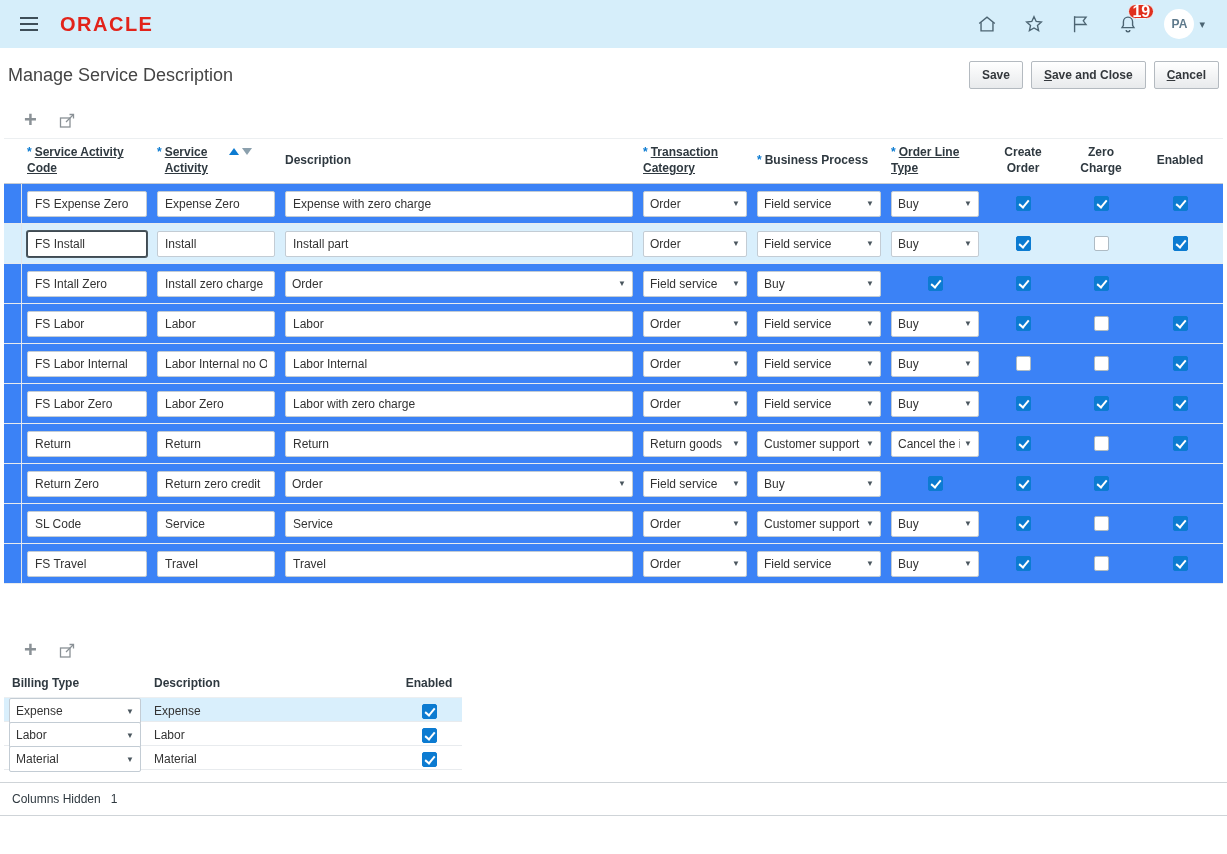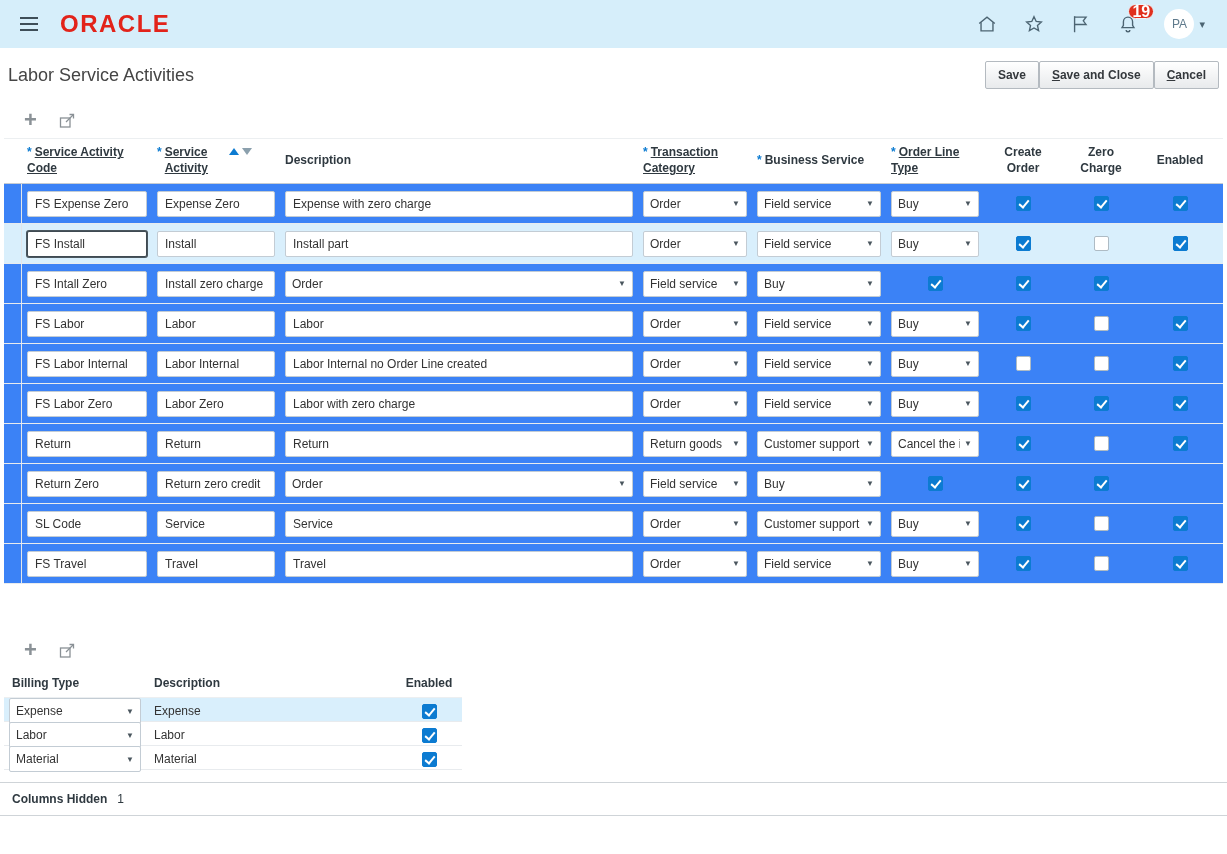--- a/index.html
+++ b/index.html
@@ -3,35 +3,35 @@
 <meta charset="utf-8">
 <style>
   *{box-sizing:border-box;margin:0;padding:0}
   html,body{background:#fff}
   body{width:1227px;height:854px;overflow:hidden;font-family:"Liberation Sans",sans-serif;font-size:12px;color:#333}
 
   
   .topbar{height:48px;background:#d6eefa;display:flex;align-items:center;padding:0 16px}
   .hamburger{display:flex;flex-direction:column;gap:4px;background:none;border:none;cursor:pointer;padding:4px;margin-right:18px}
   .hamburger span{display:block;width:18px;height:2px;background:#3e4e58}
-  .logo{color:#e2231a;font-weight:bold;font-size:24px;letter-spacing:1.5px}
+  .logo{color:#e2231a;font-weight:bold;font-size:20px;letter-spacing:1.5px}
   .topbar-spacer{flex:1}
   .top-icons{display:flex;align-items:center;gap:25px;padding-right:6px}
   .hicon{position:relative;display:inline-flex;cursor:pointer}
   .badge{position:absolute;top:-9px;left:11px;background:#e0301e;color:#fff;border-radius:9px;min-width:14px;height:15px;
          font-size:16px;font-weight:bold;display:flex;align-items:center;justify-content:center;padding:0 3px;border:1px solid #eaf6fd}
   .avatar-wrap{display:flex;align-items:center;gap:5px;cursor:pointer}
   .avatar{width:30px;height:30px;border-radius:50%;background:#fff;color:#5f7a8c;display:flex;align-items:center;justify-content:center;
-          font-weight:normal;font-size:12px}
+          font-weight:bold;font-size:12px}
   .chev{color:#4c6472;font-size:11px}
 
   
   .titlebar{display:flex;align-items:center;padding:13px 8px 9px 8px}
   .titlebar h1{font-size:18px;font-weight:400;color:#454545}
-  .actions{margin-left:auto;display:flex;gap:0}
+  .actions{margin-left:auto;display:flex;gap:8px}
   .btn{background:linear-gradient(#ffffff,#e8eaec);border:1px solid #b4bac0;border-radius:2px;
        font-family:"Liberation Sans",sans-serif;font-size:12px;font-weight:bold;color:#34383c;padding:6px 12px;cursor:pointer}
 
   
   .toolbar{display:flex;align-items:center;gap:22px;padding:14px 0 10px 24px;height:40px}
   .tb-add{font-size:22px;font-weight:bold;color:#8a9196;line-height:16px;cursor:pointer;user-select:none}
   .tb-detach{display:inline-flex;cursor:pointer}
 
   
   .atable{margin:0 4px}
@@ -73,21 +73,21 @@
   .bhcell{padding:0 8px;font-weight:bold;font-size:12px;color:#2f3940}
   .bhcell.center{text-align:center}
   .brow{height:24px;border-bottom:1px solid #e8ebee;background:#fff}
   .brow.selected{background:#d9effc}
   .bcell{padding:0 5px;display:flex;align-items:center;height:100%;min-width:0}
   .bcell.center{justify-content:center}
   .bcell.desc{padding-left:8px;font-size:12px;color:#333}
 
   
   .statusbar{margin-top:12px;border-top:1px solid #cfd4d8;border-bottom:1px solid #cfd4d8;padding:9px 12px;display:flex;gap:10px;font-size:12px;align-items:center}
-  .sb-label{font-weight:bold;color:#2f3940}
+  .sb-label{font-weight:normal;color:#2f3940}
   .sb-count{color:#2f3940}
   u{text-decoration:underline}
 </style>
 </head>
 <body>
 
 <div>
 
   <header class="topbar">
     <button class="hamburger">
@@ -123,21 +123,21 @@
         <span class="badge">19</span>
       </span>
       <span class="avatar-wrap">
         <span class="avatar">PA</span>
         <span class="chev">▾</span>
       </span>
     </div>
   </header>
 
   <div class="titlebar">
-    <h1>Labor Service Activities</h1>
+    <h1>Manage Service Description</h1>
     <div class="actions">
       <button class="btn">Save</button>
       <button class="btn"><u>S</u>ave and Close</button>
       <button class="btn"><u>C</u>ancel</button>
     </div>
   </div>
 
   <section>
     <div class="toolbar">
       <span class="tb-add">+</span>
@@ -152,21 +152,21 @@
     <div class="atable">
       <div class="grid-row ahead">
           <div class="ahcell handle"></div>
           <div class="ahcell"><span class="req">*</span><span class="hlabel und">Service Activity Code</span></div>
           <div class="ahcell"><span class="req">*</span><span class="hlabel und narrow">Service Activity</span><span class="sorticons">
               <span class="tri-up"></span>
               <span class="tri-down"></span>
             </span></div>
           <div class="ahcell"><span class="hlabel">Description</span></div>
           <div class="ahcell"><span class="req">*</span><span class="hlabel und">Transaction Category</span></div>
-          <div class="ahcell"><span class="req">*</span><span class="hlabel">Business Service</span></div>
+          <div class="ahcell"><span class="req">*</span><span class="hlabel">Business Process</span></div>
           <div class="ahcell"><span class="req">*</span><span class="hlabel und">Order Line Type</span></div>
           <div class="ahcell center"><span class="hlabel">Create Order</span></div>
           <div class="ahcell center"><span class="hlabel">Zero Charge</span></div>
           <div class="ahcell center"><span class="hlabel">Enabled</span></div>
         </div>
       <div>
           <div class="grid-row arow">
             <div class="acell handle"></div>
             <div class="acell">
               <input class="tinput" value="FS Expense Zero" style="">
@@ -318,24 +318,24 @@
             <div class="acell center">
               <span class="cb checked"></span>
             </div>
           </div>
           <div class="grid-row arow">
             <div class="acell handle"></div>
             <div class="acell">
               <input class="tinput" value="FS Labor Internal" style="">
             </div>
             <div class="acell">
+              <input class="tinput" value="Labor Internal no Order Line created" style="">
+            </div>
+            <div class="acell">
               <input class="tinput" value="Labor Internal" style="">
-            </div>
-            <div class="acell">
-              <input class="tinput" value="Labor Internal no Order Line created" style="">
             </div>
             <div class="acell">
               <span class="sel">
                 <span class="sel-text">Order</span>
                 <span class="sel-arrow">▼</span>
               </span>
             </div>
             <div class="acell">
               <span class="sel">
                 <span class="sel-text">Field service</span>

